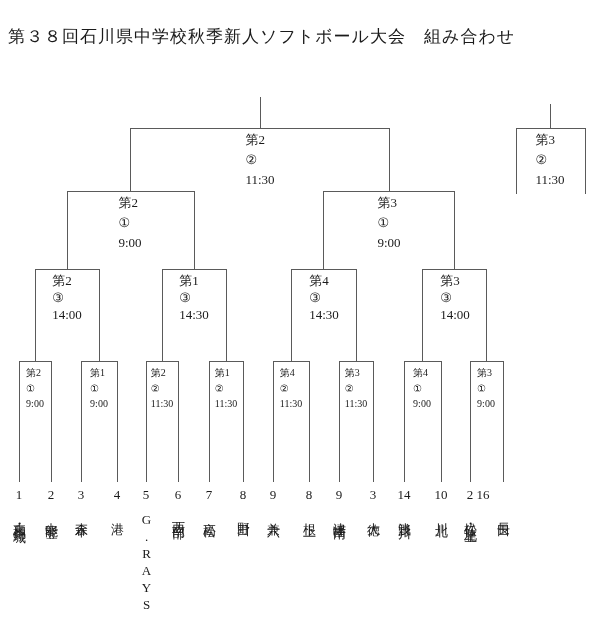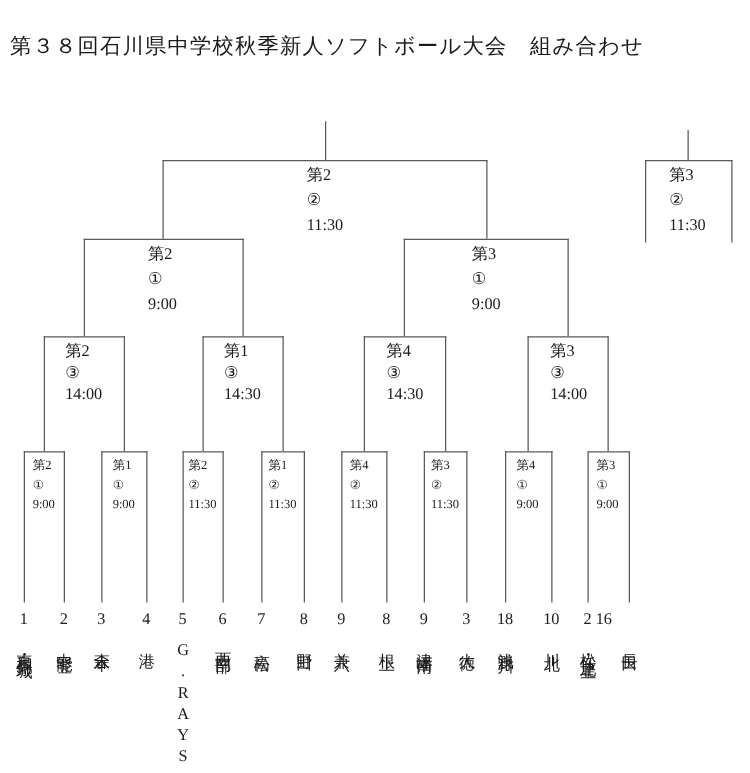--- a/index.html
+++ b/index.html
@@ -184,21 +184,21 @@
   <div class="tnum" style="left:81px">3</div>
   <div class="tnum" style="left:117px">4</div>
   <div class="tnum" style="left:146px">5</div>
   <div class="tnum" style="left:178px">6</div>
   <div class="tnum" style="left:209px">7</div>
   <div class="tnum" style="left:243px">8</div>
   <div class="tnum" style="left:273px">9</div>
   <div class="tnum" style="left:309px">8</div>
   <div class="tnum" style="left:339px">9</div>
   <div class="tnum" style="left:373px">3</div>
-  <div class="tnum" style="left:404px">18</div>
+  <div class="tnum" style="left:404px">14</div>
   <div class="tnum" style="left:441px">10</div>
   <div class="tnum" style="left:470px">2</div>
   <div class="tnum" style="left:483px">16</div>
 
   <div class="tname" style="left:19px">東和・錦城</div>
   <div class="tname" style="left:51px">中能登</div>
   <div class="tname" style="left:81px">森本</div>
   <div class="tname" style="left:117px">港</div>
   <div class="tname" style="left:146px">G.RAYS</div>
   <div class="tname" style="left:178px">西南部</div>

